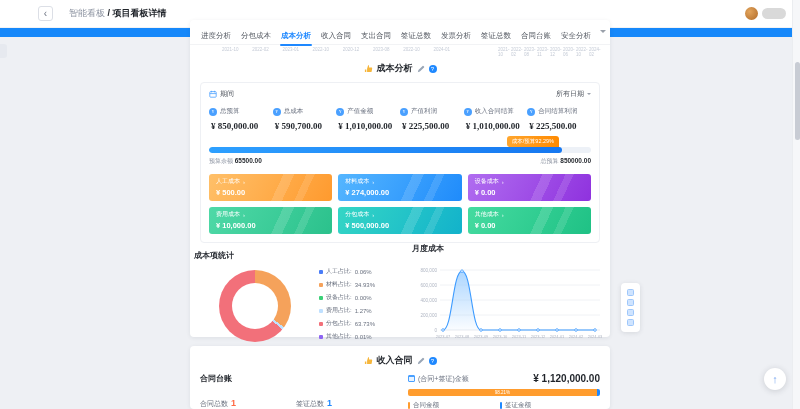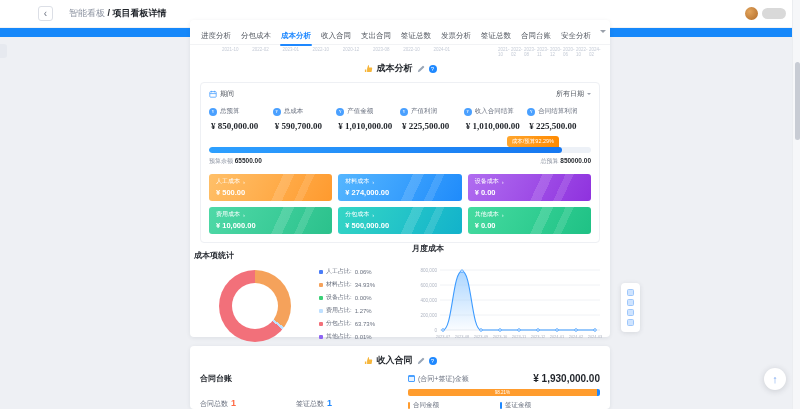--- a/index.html
+++ b/index.html
@@ -396,21 +396,21 @@
         <div class="ledger-title">合同台账</div>
         <div class="contract-stats">
           <span><span>合同总数</span><b class="stat-num" id="stat0" style="color: rgb(255, 106, 69);">1</b></span>
           <span><span>签证总数</span><b class="stat-num" id="stat1" style="color: rgb(30, 136, 255);">1</b></span>
         </div>
       </div>
       <div style="flex:1;">
         <div class="amount-row">
           <span class="doc-icon"></span>
           <span>(合同+签证)金额</span>
-          <span class="amount-value">¥ 1,930,000.00</span>
+          <span class="amount-value">¥ 1,120,000.00</span>
         </div>
         <div class="stack-bar">
           <div class="stack-orange" id="stack-orange" style="width: 98.21%;">
               <span>98.21%</span>
             </div>
           <div class="stack-blue"></div>
         </div>
         <div class="bar-legend">
           <div class="bar-legend-item">
             <div class="bl-label">

